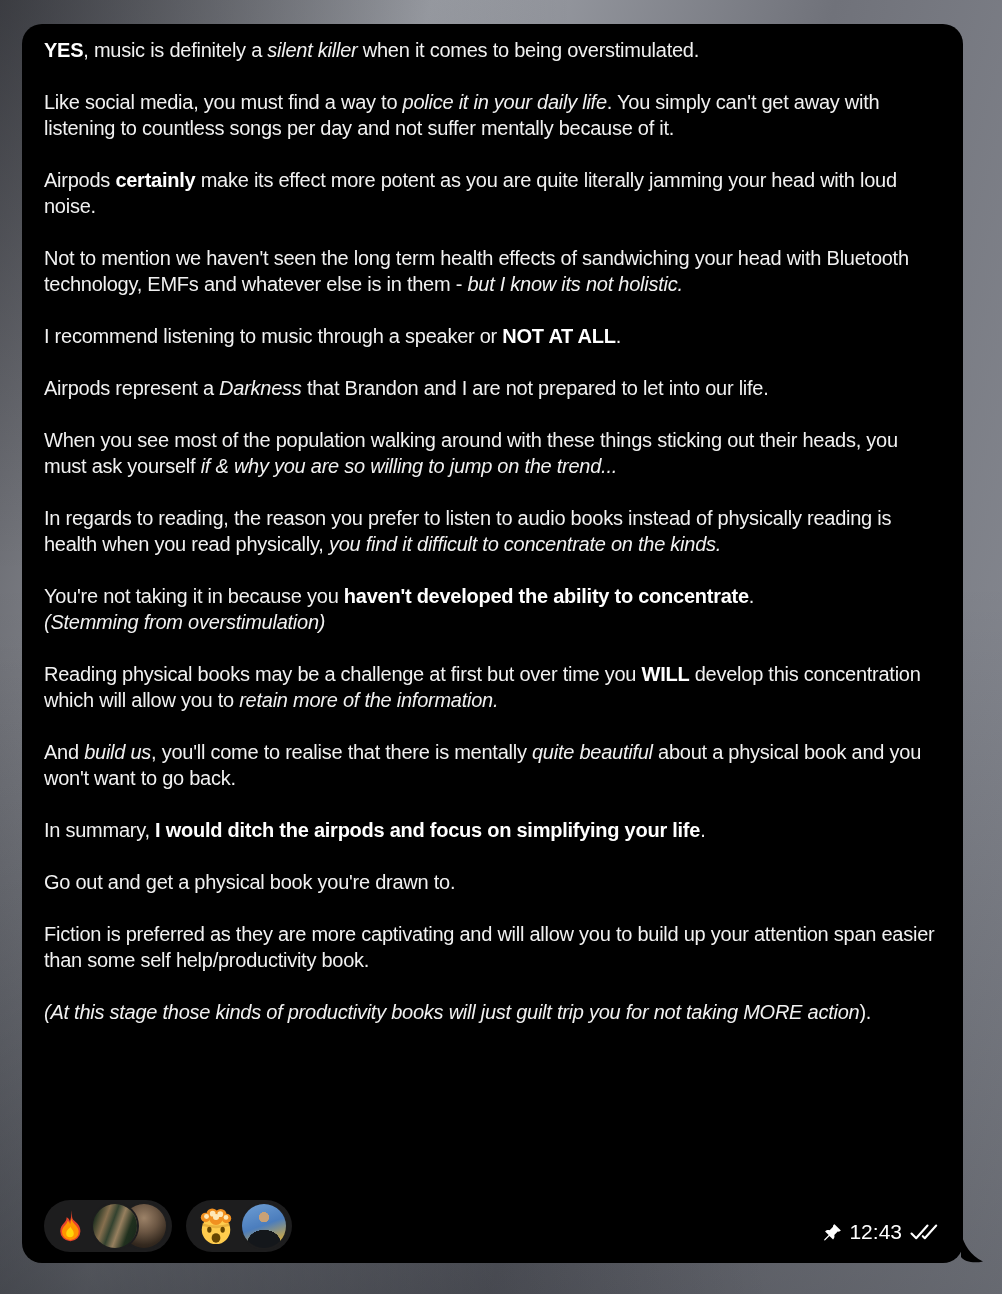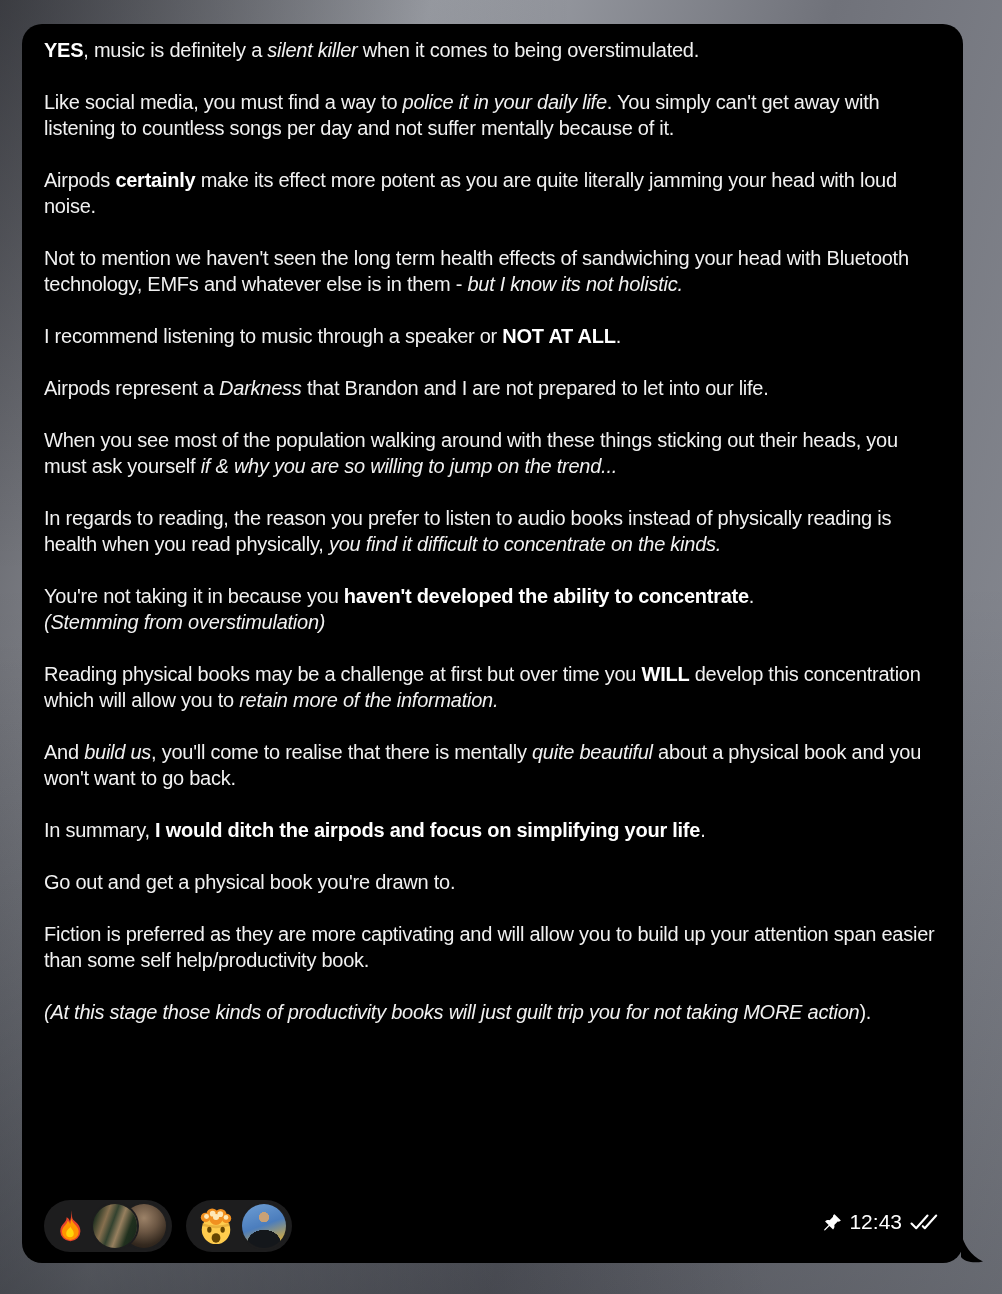--- a/index.html
+++ b/index.html
@@ -16,21 +16,21 @@
     position:absolute;left:22px;top:24px;width:941px;height:1239px;
     background:#000;border-radius:20px;box-sizing:border-box;
     padding:13px 22px 11px 22px;display:flex;flex-direction:column;color:#f1f1f1;
   }
   .tail{position:absolute;right:-20px;bottom:0;display:block;}
   .msg-text{font-size:20px;line-height:26px;letter-spacing:-0.25px;}
   .para{margin:0 0 26px 0;}
   .para:last-child{margin-bottom:13px;}
   .para b{font-weight:700;color:#ffffff;}
   .para i{font-style:italic;}
-  .footer{margin-top:auto;display:flex;justify-content:space-between;gap:21px;}
+  .footer{margin-top:auto;display:flex;justify-content:space-between;align-items:flex-end;gap:21px;}
   .reactions{display:flex;gap:14px;}
   .pill{
     display:flex;align-items:center;height:52px;border:none;cursor:pointer;
     background:#1d1d1e;border-radius:26px;padding:0 6px 0 11px;gap:7px;
   }
   .emoji{display:flex;align-items:center;justify-content:center;}
   .avatars{display:flex;align-items:center;}
   .avatar{width:44px;height:44px;border-radius:50%;position:relative;box-shadow:0 0 0 2px #1d1d1e;}
   .avatar + .avatar{margin-left:-15px;}
   .avatars .avatar:nth-child(1){z-index:3;}

